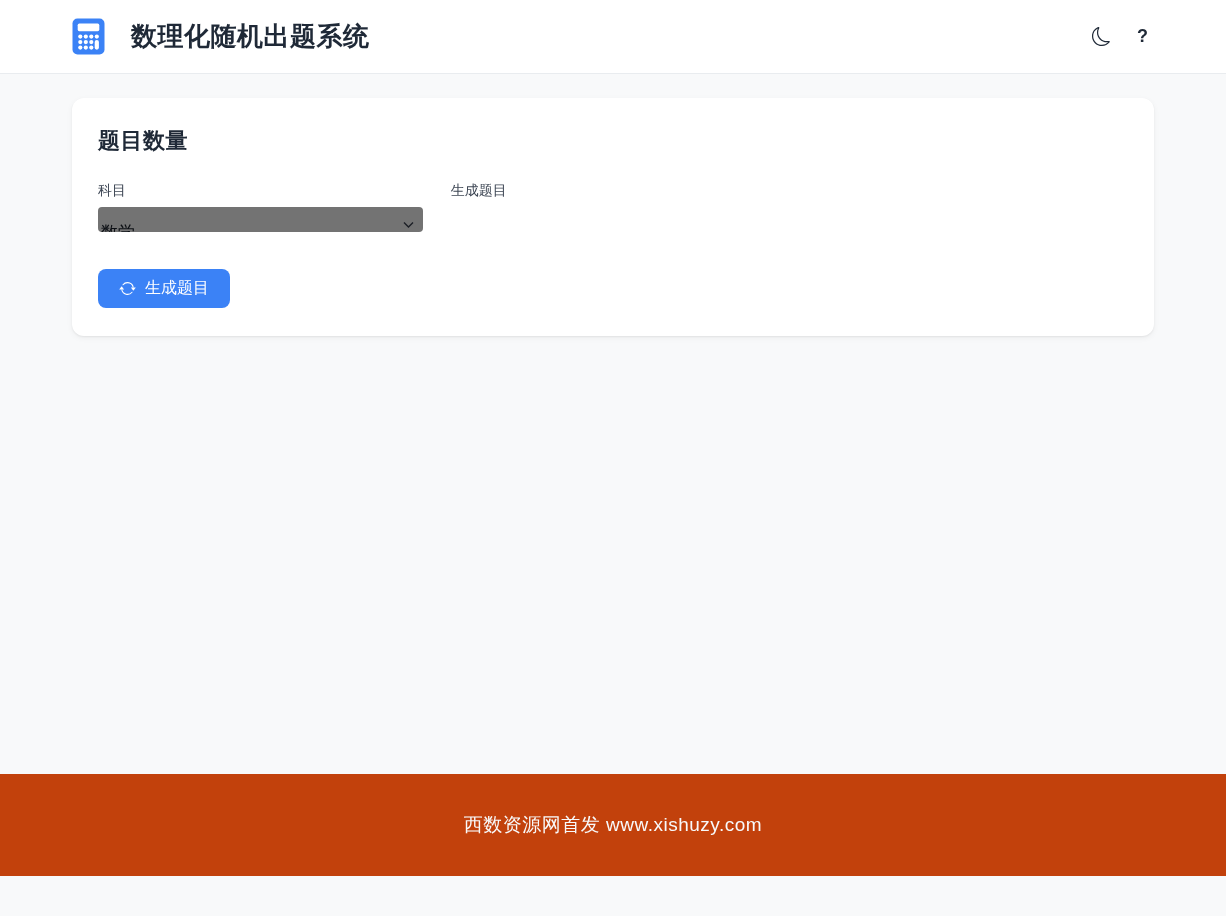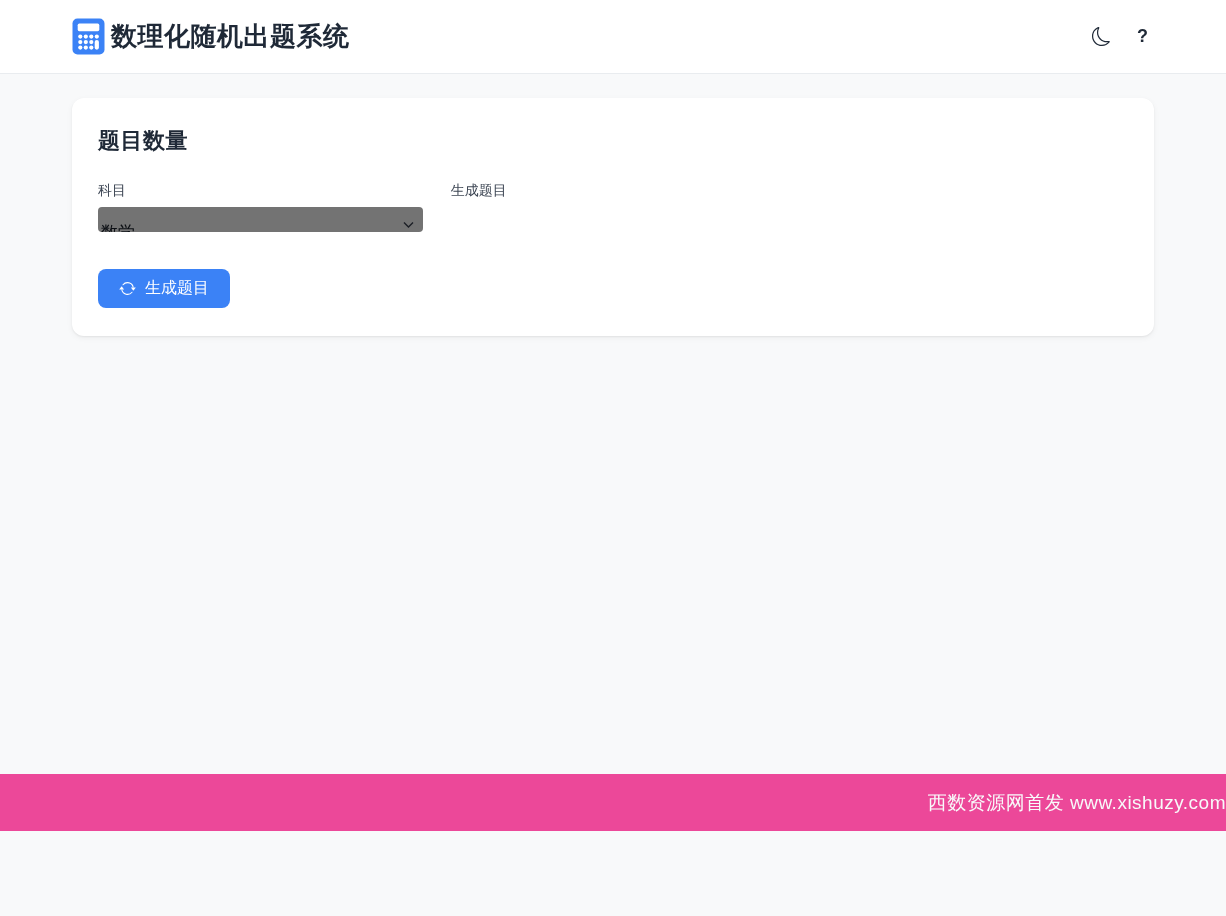--- a/index.html
+++ b/index.html
@@ -19,21 +19,21 @@
     border-bottom: 1px solid #e9ecef;
     flex: 0 0 auto;
   }
   .header-inner {
     height: 100%;
     padding: 0 72px;
     display: flex;
     align-items: center;
     justify-content: space-between;
   }
-  .brand { display: flex; align-items: center; gap: 6px; }
+  .brand { display: flex; align-items: center; gap: 26px; }
   .app-title {
     font-size: 26px;
     font-weight: 700;
     color: #1f2937;
     letter-spacing: 0.5px;
   }
   .header-actions { display: flex; align-items: center; gap: 14px; }
   .icon-btn {
     background: none;
     border: none;
@@ -113,26 +113,26 @@
     border-radius: 8px;
     height: 39px;
     padding: 8px 21px;
     font-family: inherit;
     font-size: 16px;
     cursor: pointer;
   }
 
   
   .page-footer {
-    height: 57px;
-    background: #ec4899;
+    height: 102px;
+    background: #c2410c;
     flex: 0 0 auto;
     display: flex;
     align-items: center;
-    justify-content: flex-end;
+    justify-content: center;
   }
   .footer-text {
     color: #f8f9fa;
     font-size: 19px;
     letter-spacing: 0.5px;
   }
   .below-footer { flex: 1; background: #f8f9fa; }
 </style>
 </head>
 <body>

